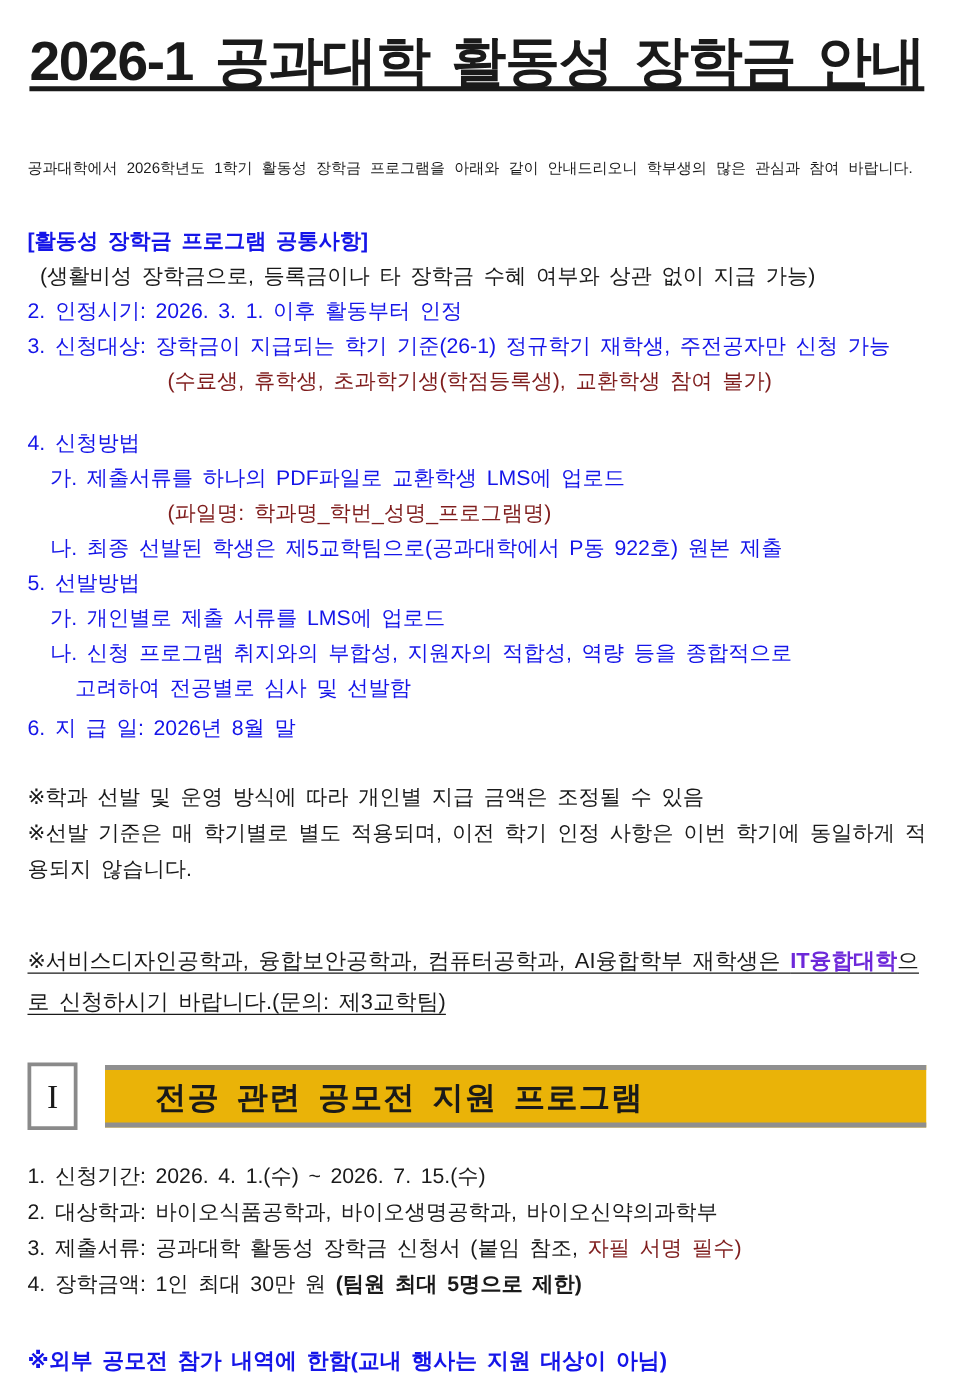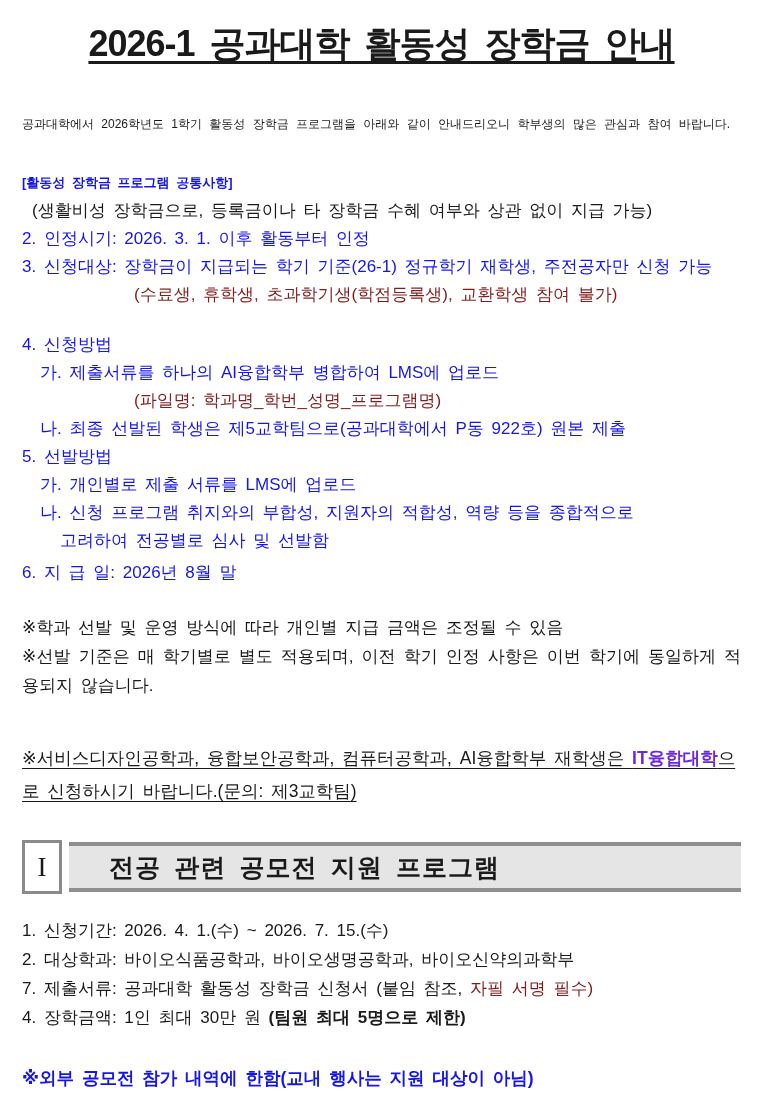--- a/index.html
+++ b/index.html
@@ -6,40 +6,40 @@
   body {
     width: 763px; height: 1120px;
     font-family: "Liberation Sans", "DejaVu Sans", sans-serif;
     color: #1a1a1a;
     overflow: hidden;
   }
   .page { position: relative; padding: 14px 22px 0 22px; box-sizing: border-box; }
 
   .doc-title {
     text-align: center;
-    font-size: 36px;
+    font-size: 44px;
     font-weight: 700;
     letter-spacing: -1px;
     text-decoration: underline;
     text-underline-offset: 5px;
     margin-top: 6px;
     word-spacing: 6px;
   }
 
   .intro {
     margin-top: 40px;
     font-size: 12px;
     line-height: 30px;
     text-align: justify;
     word-spacing: 4px;
   }
 
   .common-header {
     margin-top: 30px;
-    font-size: 13px;
+    font-size: 17px;
     font-weight: 700;
     color: #1515e8;
     line-height: 28px;
     word-spacing: 3px;
   }
 
   .line { font-size: 17px; line-height: 28px; word-spacing: 3px; }
   .blue { color: #1515e8; }
   .red  { color: #7f1d1d; }
   .bold { font-weight: 700; }
@@ -75,22 +75,22 @@
     border: 3px solid #8a8a8a;
     background: #ffffff;
     display: flex; align-items: center; justify-content: center;
     font-family: "Liberation Serif", "DejaVu Serif", serif;
     font-size: 27px;
     color: #1a1a1a;
     flex: 0 0 auto;
   }
   .section-bar {
     flex: 1 1 auto;
-    margin-left: 7px;
-    background: #e5e5e5;
+    margin-left: 22px;
+    background: #eab308;
     border-top: 4px solid #8f8f8f;
     border-bottom: 4px solid #8f8f8f;
     height: 42px;
     display: flex; align-items: center;
     padding-left: 40px;
     font-family: "Liberation Serif", "DejaVu Serif", serif;
     font-size: 25px;
     font-weight: 700;
     letter-spacing: 1px;
     word-spacing: 6px;
@@ -118,21 +118,21 @@
   <div class="intro">공과대학에서 2026학년도 1학기 활동성 장학금 프로그램을 아래와 같이 안내드리오니 학부생의 많은 관심과 참여 바랍니다.</div>
 
   <div class="common-header">[활동성 장학금 프로그램 공통사항]</div>
 
   <div class="common-list">
     <div class="line ind-a">(생활비성 장학금으로, 등록금이나 타 장학금 수혜 여부와 상관 없이 지급 가능)</div>
     <div class="line blue">2. 인정시기: 2026. 3. 1. 이후 활동부터 인정</div>
     <div class="line blue">3. 신청대상: 장학금이 지급되는 학기 기준(26-1) 정규학기 재학생, 주전공자만 신청 가능</div>
     <div class="line red ind-c">(수료생, 휴학생, 초과학기생(학점등록생), 교환학생 참여 불가)</div>
     <div class="line blue gap-sm">4. 신청방법</div>
-    <div class="line blue ind-b">가. 제출서류를 하나의 AI융합학부 병합하여 LMS에 업로드</div>
+    <div class="line blue ind-b">가. 제출서류를 하나의 PDF파일로 교환학생 LMS에 업로드</div>
     <div class="line red ind-c">(파일명: 학과명_학번_성명_프로그램명)</div>
     <div class="line blue ind-b">나. 최종 선발된 학생은 제5교학팀으로(공과대학에서 P동 922호) 원본 제출</div>
     <div class="line blue">5. 선발방법</div>
     <div class="line blue ind-b">가. 개인별로 제출 서류를 LMS에 업로드</div>
     <div class="line blue ind-b">나. 신청 프로그램 취지와의 부합성, 지원자의 적합성, 역량 등을 종합적으로</div>
     <div class="line blue ind-d">고려하여 전공별로 심사 및 선발함</div>
     <div class="line blue gap-xs">6. 지 급 일: 2026년 8월 말</div>
   </div>
 
   <div class="notes">
@@ -145,19 +145,19 @@
   </div>
 
   <div class="section-header">
     <div class="section-numeral">I</div>
     <div class="section-bar">전공 관련 공모전 지원 프로그램</div>
   </div>
 
   <div class="section-items">
     <div class="line">1. 신청기간: 2026. 4. 1.(수) ~ 2026. 7. 15.(수)</div>
     <div class="line">2. 대상학과: 바이오식품공학과, 바이오생명공학과, 바이오신약의과학부</div>
-    <div class="line"><span>7. 제출서류: 공과대학 활동성 장학금 신청서 (붙임 참조, </span><span class="red">자필 서명 필수)</span></div>
+    <div class="line"><span>3. 제출서류: 공과대학 활동성 장학금 신청서 (붙임 참조, </span><span class="red">자필 서명 필수)</span></div>
     <div class="line"><span>4. 장학금액: 1인 최대 30만 원 </span><span class="bold">(팀원 최대 5명으로 제한)</span></div>
   </div>
 
   <div class="bottom-note">※외부 공모전 참가 내역에 한함(교내 행사는 지원 대상이 아님)</div>
 
 </div>
 
 </body></html>

